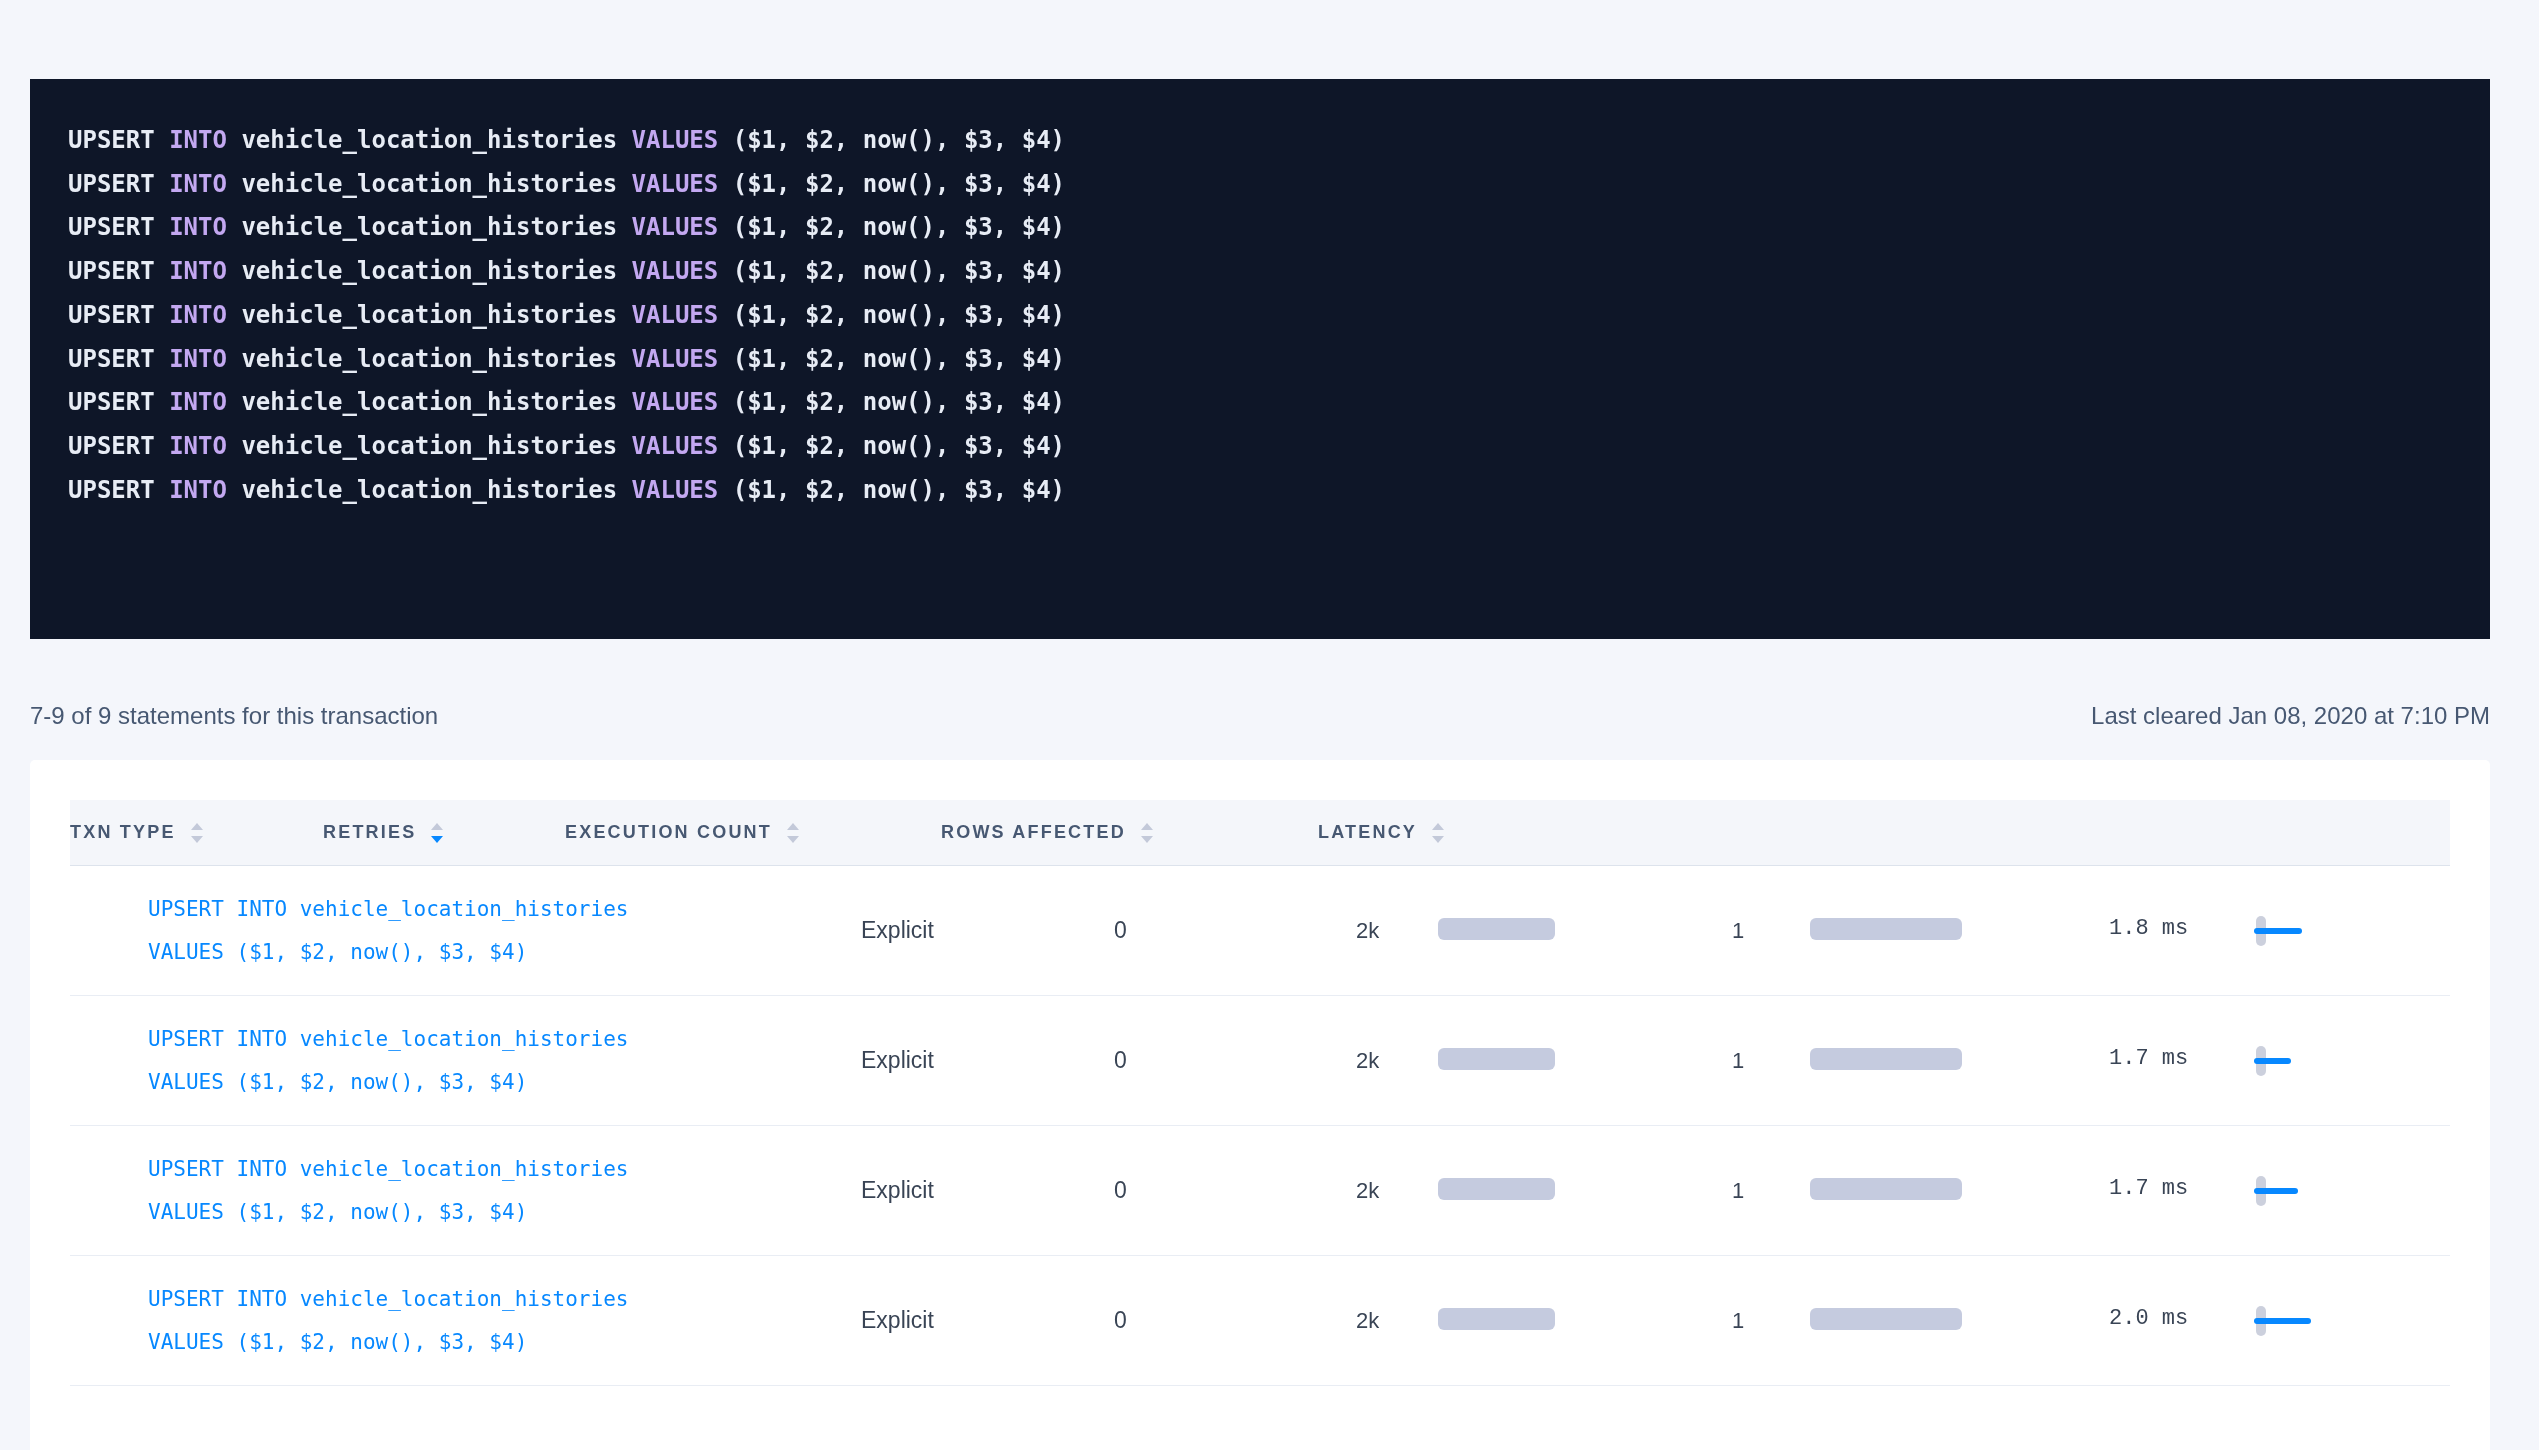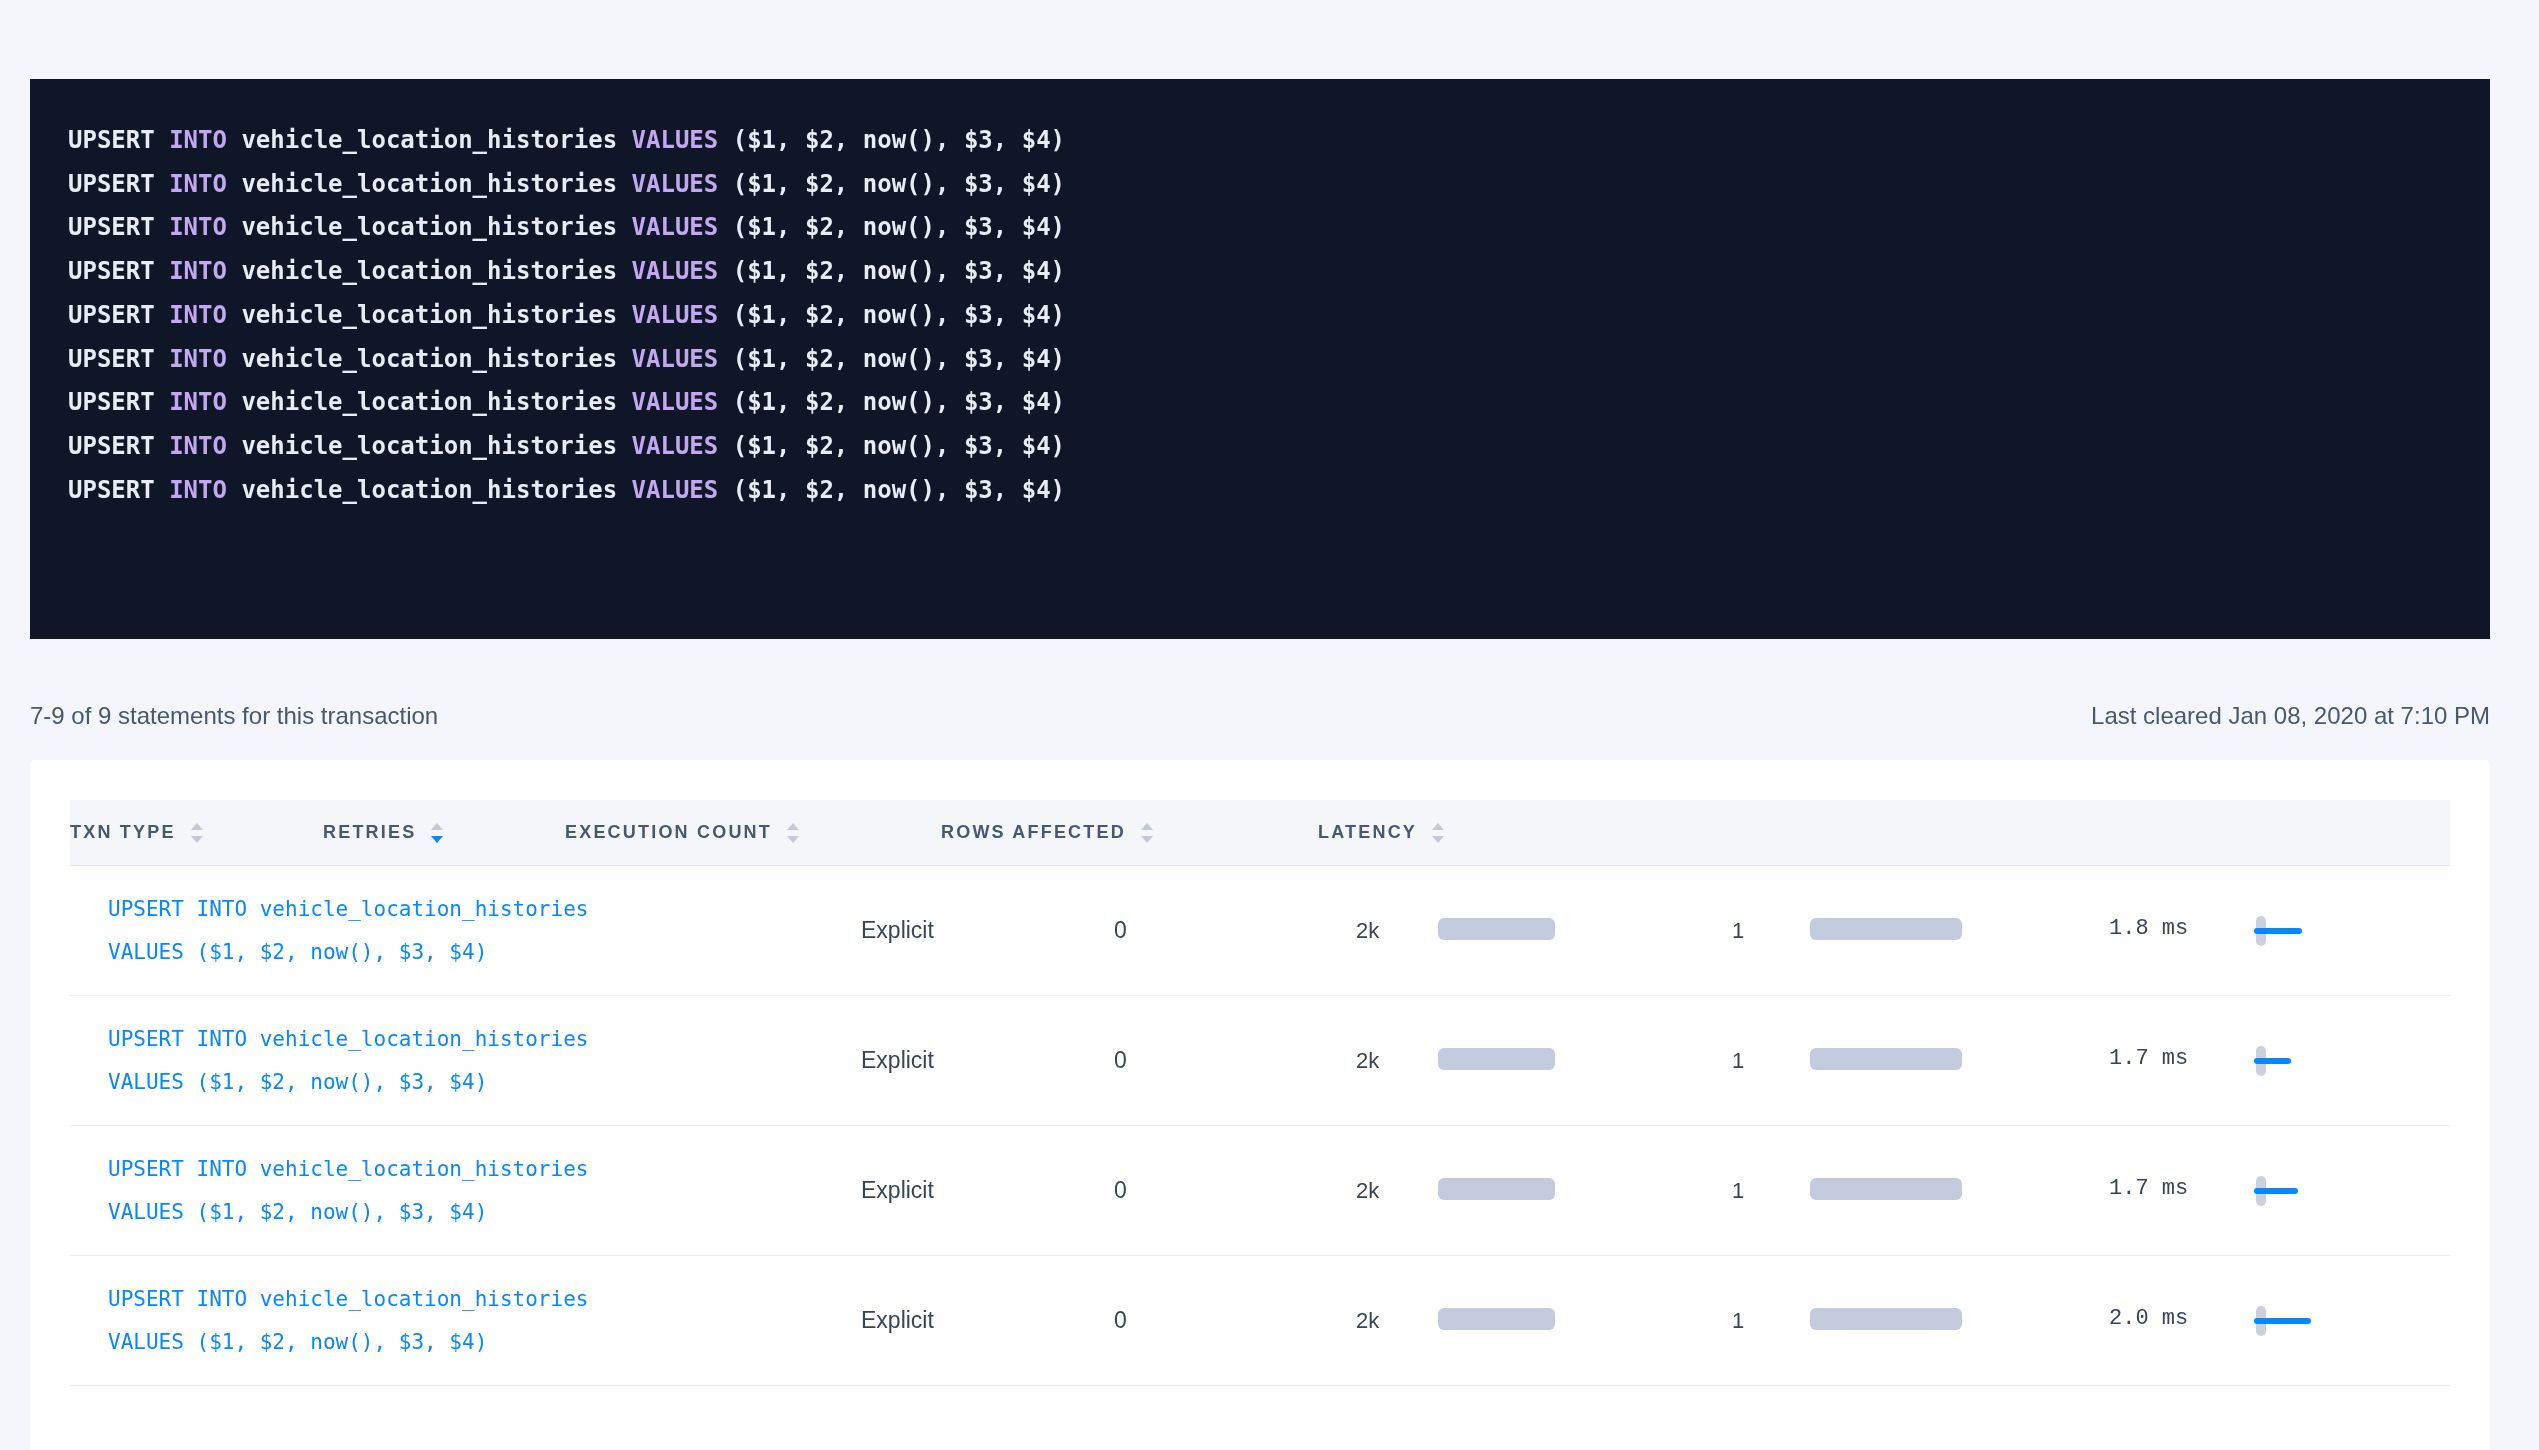--- a/index.html
+++ b/index.html
@@ -99,20 +99,21 @@
   .stmt-link {
     display:block;
     font-family:"DejaVu Sans Mono", monospace;
     font-size:21px;
     line-height:43px;
     color:#0788ff;
     text-decoration:none;
     font-weight:500;
     white-space:pre;
     cursor:pointer;
+    margin-left:40px;
   }
   .val { font-size:23px; color:#394455; }
   .numcell { display:flex; align-items:flex-start; }
   .numlab { display:inline-block; font-size:22px; color:#394455; }
   .numlab.w4 { width:82px; }
   .numlab.w5 { width:78px; }
   .numlab.w6 { width:147px;font-family:Liberation Mono, monospace; }
   .bar {
     height:22px;
     border-radius:6px;

